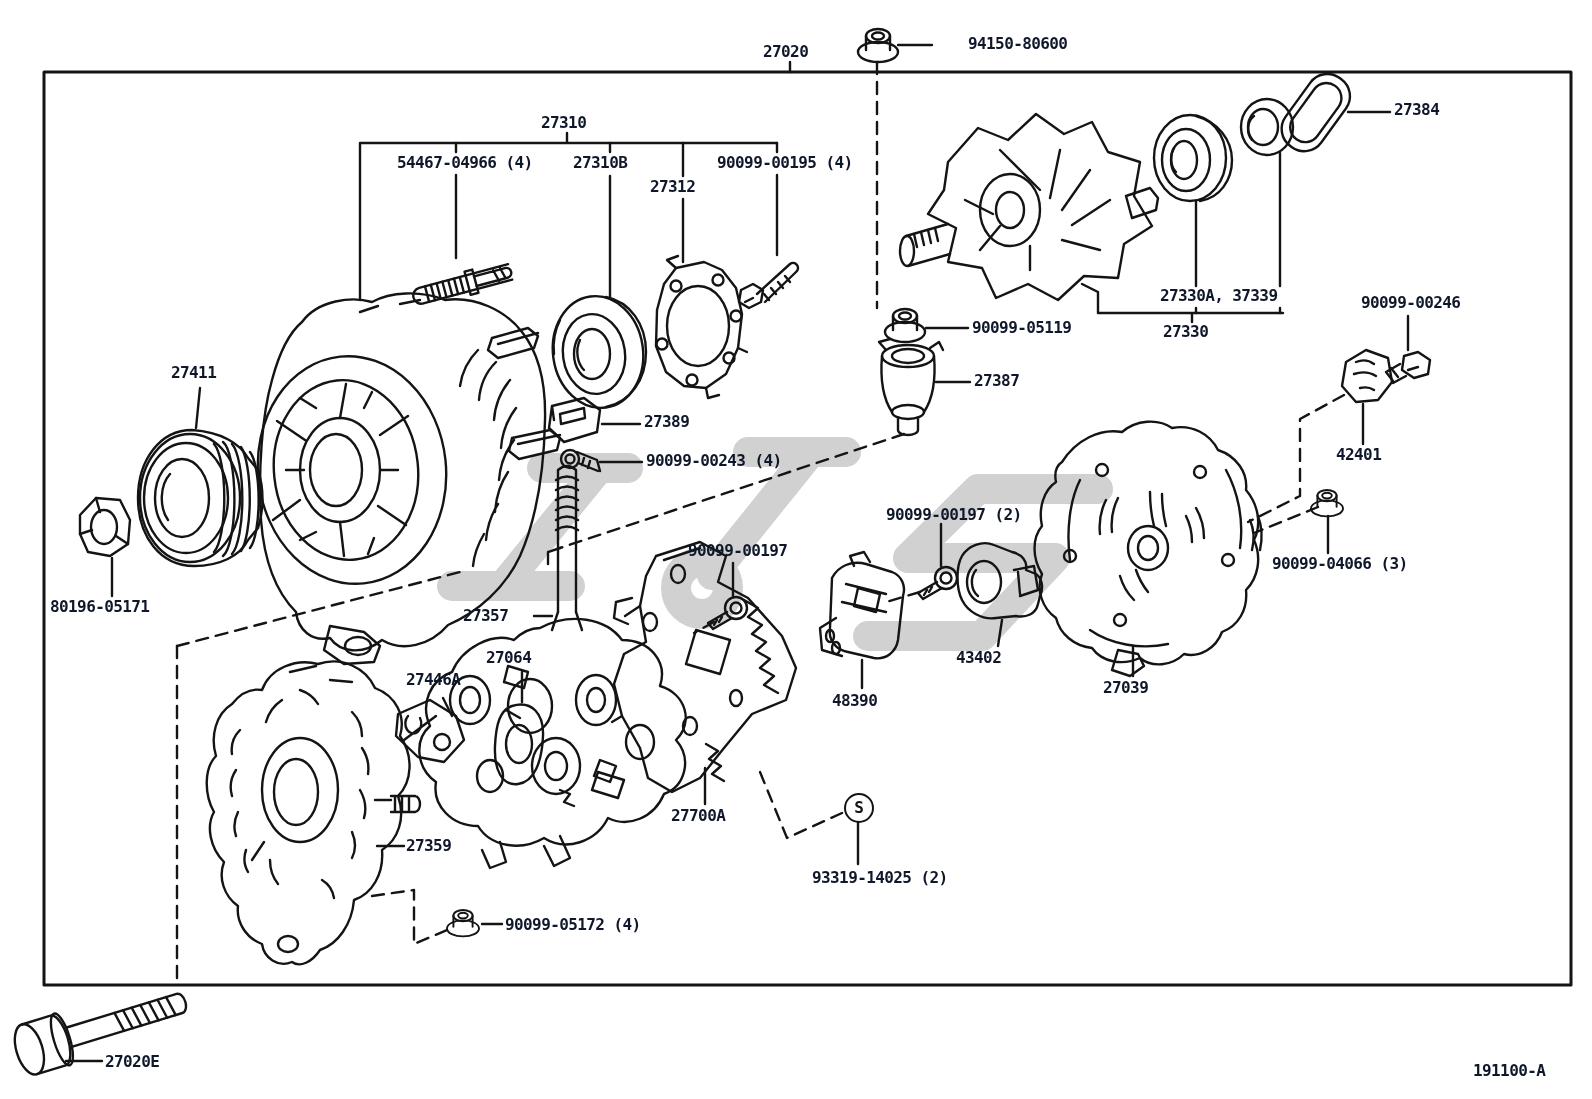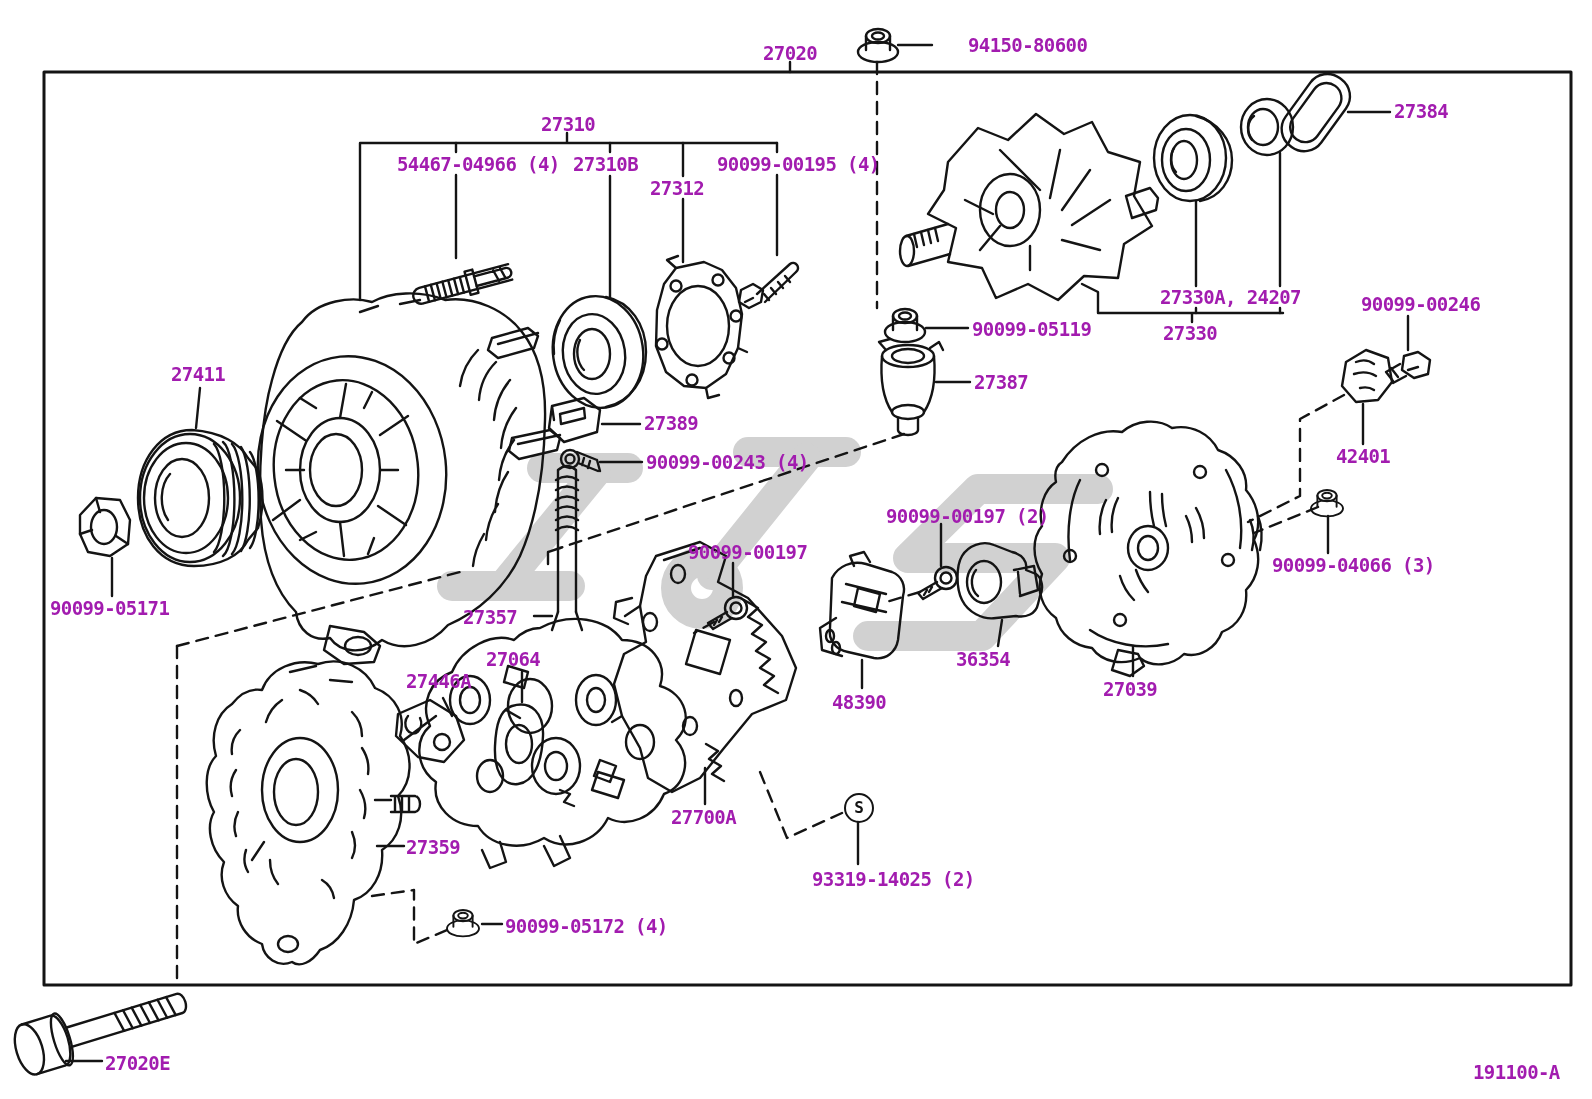--- a/index.html
+++ b/index.html
@@ -1,20 +1,20 @@
 <!DOCTYPE html>
 <html><head>
 <meta charset="utf-8">
 <style>
   html,body { margin:0; padding:0; background:#ffffff; }
   body { width:1592px; height:1099px; position:relative; overflow:hidden;
          font-family:"DejaVu Sans Mono","Liberation Mono",monospace; color:#141414; }
   #art { position:absolute; left:0; top:0; }
-  .lbl { position:absolute; font-weight:bold; font-size:19px; letter-spacing:-0.6px;
-         white-space:nowrap; color:#a21caf; }
+  .lbl { position:absolute; font-weight:bold; font-size:16px; letter-spacing:-0.6px;
+         white-space:nowrap; color:#0f172a; }
   .s-circle { position:absolute; left:844px; top:793px; width:26px; height:26px;
               border:2.5px solid #141414; border-radius:50%; text-align:center;
               line-height:26px; font-weight:bold; font-size:16px; background:transparent; }
 </style>
 </head>
 <body>
 
 <svg id="art" width="1592" height="1099" viewBox="0 0 1592 1099" stroke="#141414" stroke-width="2.4" fill="none" stroke-linecap="round" stroke-linejoin="round">
 
   <defs>
@@ -334,37 +334,37 @@
 </svg>
 
 <div class="lbl" style="left:763px; top:42px">27020</div>
 <div class="lbl" style="left:968px; top:34px">94150-80600</div>
 <div class="lbl" style="left:541px; top:113px">27310</div>
 <div class="lbl" style="left:397px; top:153px">54467-04966 (4)</div>
 <div class="lbl" style="left:573px; top:153px">27310B</div>
 <div class="lbl" style="left:717px; top:153px">90099-00195 (4)</div>
 <div class="lbl" style="left:650px; top:177px">27312</div>
 <div class="lbl" style="left:1394px; top:100px">27384</div>
-<div class="lbl" style="left:1160px; top:286px">27330A, 24207</div>
+<div class="lbl" style="left:1160px; top:286px">27330A, 37339</div>
 <div class="lbl" style="left:1163px; top:322px">27330</div>
 <div class="lbl" style="left:1361px; top:293px">90099-00246</div>
 <div class="lbl" style="left:1336px; top:445px">42401</div>
 <div class="lbl" style="left:1272px; top:554px">90099-04066 (3)</div>
 <div class="lbl" style="left:972px; top:318px">90099-05119</div>
 <div class="lbl" style="left:974px; top:371px">27387</div>
 <div class="lbl" style="left:171px; top:363px">27411</div>
-<div class="lbl" style="left:50px; top:597px">90099-05171</div>
+<div class="lbl" style="left:50px; top:597px">80196-05171</div>
 <div class="lbl" style="left:644px; top:412px">27389</div>
 <div class="lbl" style="left:646px; top:451px">90099-00243 (4)</div>
 <div class="lbl" style="left:688px; top:541px">90099-00197</div>
 <div class="lbl" style="left:886px; top:505px">90099-00197 (2)</div>
 <div class="lbl" style="left:463px; top:606px">27357</div>
 <div class="lbl" style="left:486px; top:648px">27064</div>
 <div class="lbl" style="left:406px; top:670px">27446A</div>
-<div class="lbl" style="left:956px; top:648px">36354</div>
+<div class="lbl" style="left:956px; top:648px">43402</div>
 <div class="lbl" style="left:832px; top:691px">48390</div>
 <div class="lbl" style="left:1103px; top:678px">27039</div>
 <div class="lbl" style="left:406px; top:836px">27359</div>
 <div class="lbl" style="left:671px; top:806px">27700A</div>
 <div class="lbl" style="left:812px; top:868px">93319-14025 (2)</div>
 <div class="lbl" style="left:505px; top:915px">90099-05172 (4)</div>
 <div class="lbl" style="left:105px; top:1052px">27020E</div>
 <div class="lbl" style="left:1473px; top:1061px">191100-A</div>
 
 <div class="s-circle">

